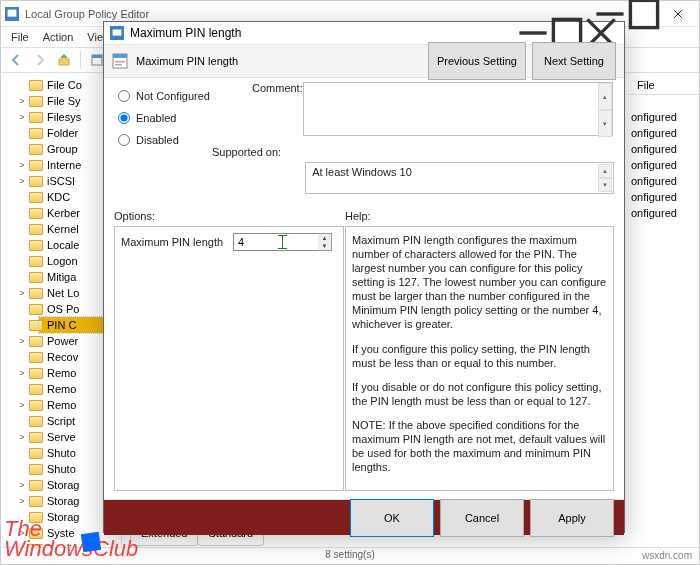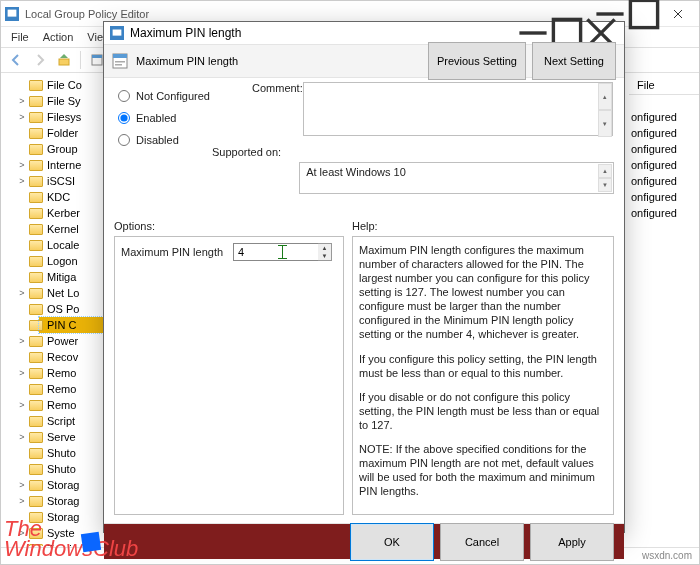--- a/index.html
+++ b/index.html
@@ -41,26 +41,26 @@
 .dlg-sub .spacer { flex: 1; }
 .btn { min-width: 84px; height: 38px; font-size: 11px; background: #e1e1e1; border: 1px solid #adadad; display: inline-flex; align-items: center; justify-content: center; margin-left: 6px; padding: 0 8px; }
 .btn.primary { border-color: #0078d7; box-shadow: inset 0 0 0 1px #cce4f7; }
 
 .dlg-body { flex: 1; display: flex; flex-direction: column; padding: 6px 10px 8px 10px; font-size: 11px; color: #222; }
 .radios { display: flex; flex-direction: column; gap: 10px; margin: 6px 0 0 4px; }
 .radios label { display: flex; align-items: center; gap: 6px; }
 input[type=radio] { margin: 0; width: 12px; height: 12px; }
 .cmt { display: flex; gap: 0; margin-left: 138px; margin-top: -64px; }
 .cmt textarea { width: 310px; height: 54px; resize: none; border: 1px solid #bfbfbf; font-size: 11px; }
-.supp { display: flex; gap: 18px; margin: 8px 0 6px 98px; align-items: flex-start; }
+.supp { display: flex; gap: 24px; margin: 8px 0 6px 98px; align-items: flex-start; }
 .supp .box { width: 292px; height: 32px; border: 1px solid #bfbfbf; padding: 3px 6px; background: #fff; position: relative; margin-top: 16px; }
 .scroll-arrows { position: absolute; right: 1px; top: 1px; bottom: 1px; width: 14px; display: flex; flex-direction: column; }
 .scroll-arrows div { flex: 1; background: #f0f0f0; border: 1px solid #ddd; font-size: 6px; display: flex; align-items: center; justify-content: center; color: #666; }
 
-.split { display: flex; gap: 8px; margin-top: 20px; flex: 1; min-height: 0; }
+.split { display: flex; gap: 1px; margin-top: 10px; flex: 1; min-height: 0; }
 .split-col { flex: 1; display: flex; flex-direction: column; }
 .split-head { margin-bottom: 4px; }
 .box { border: 1px solid #bfbfbf; flex: 1; padding: 6px; font-size: 11px; background: #fff; overflow: hidden; }
 .opt-row { display: flex; align-items: center; gap: 6px; }
 .opt-row input[type=text] { width: 86px; height: 18px; border: 1px solid #888; font-size: 11px; padding: 0 4px 0 4px; }
 .spin { width: 14px; height: 18px; border: 1px solid #999; border-left: none; display: flex; flex-direction: column; margin-left: -1px; }
 .spin div { flex: 1; font-size: 6px; display: flex; align-items: center; justify-content: center; background: #efefef; color: #444; }
 .cursor { display: inline-block; width: 9px; height: 14px; position: relative; }
 .cursor::before, .cursor::after { content: ""; position: absolute; left: 4px; width: 1px; background: #1a7a1a; }
 .cursor::before { top: 0; height: 14px; }

